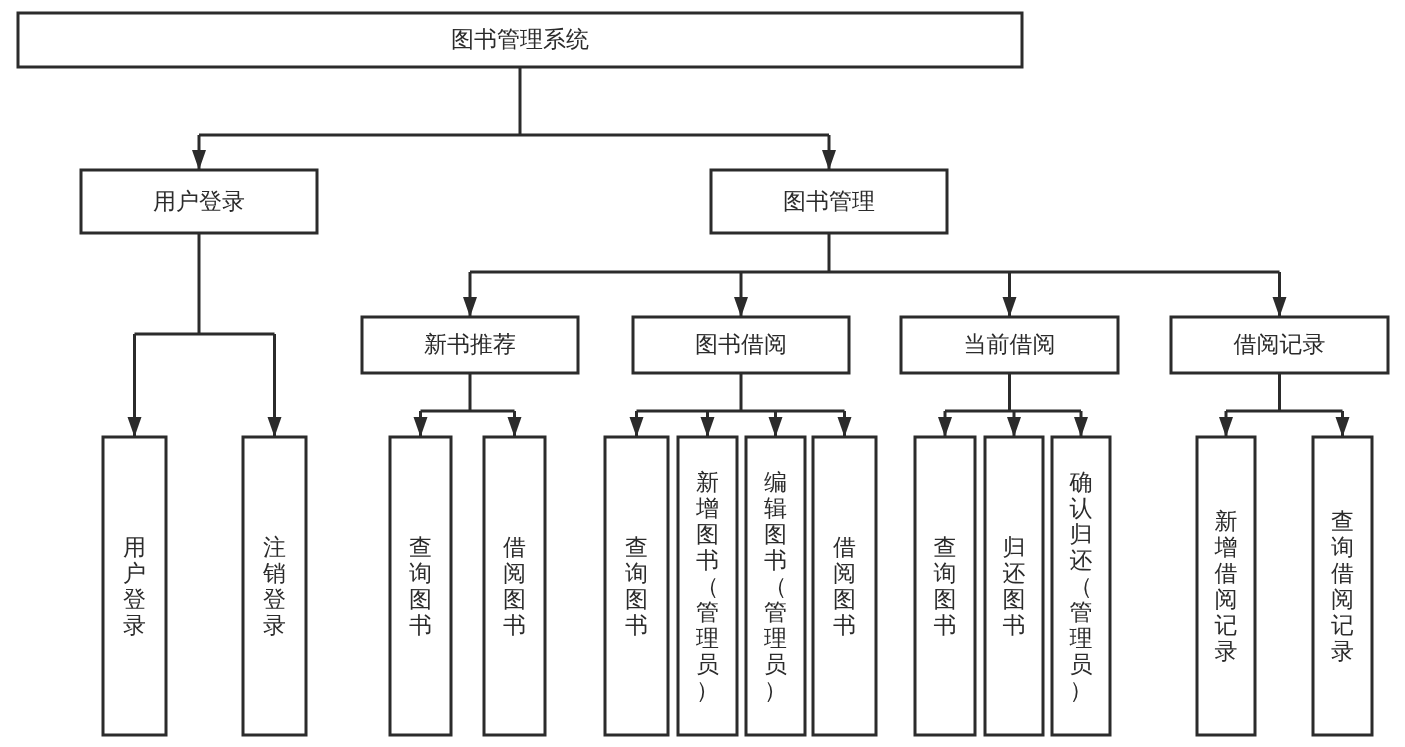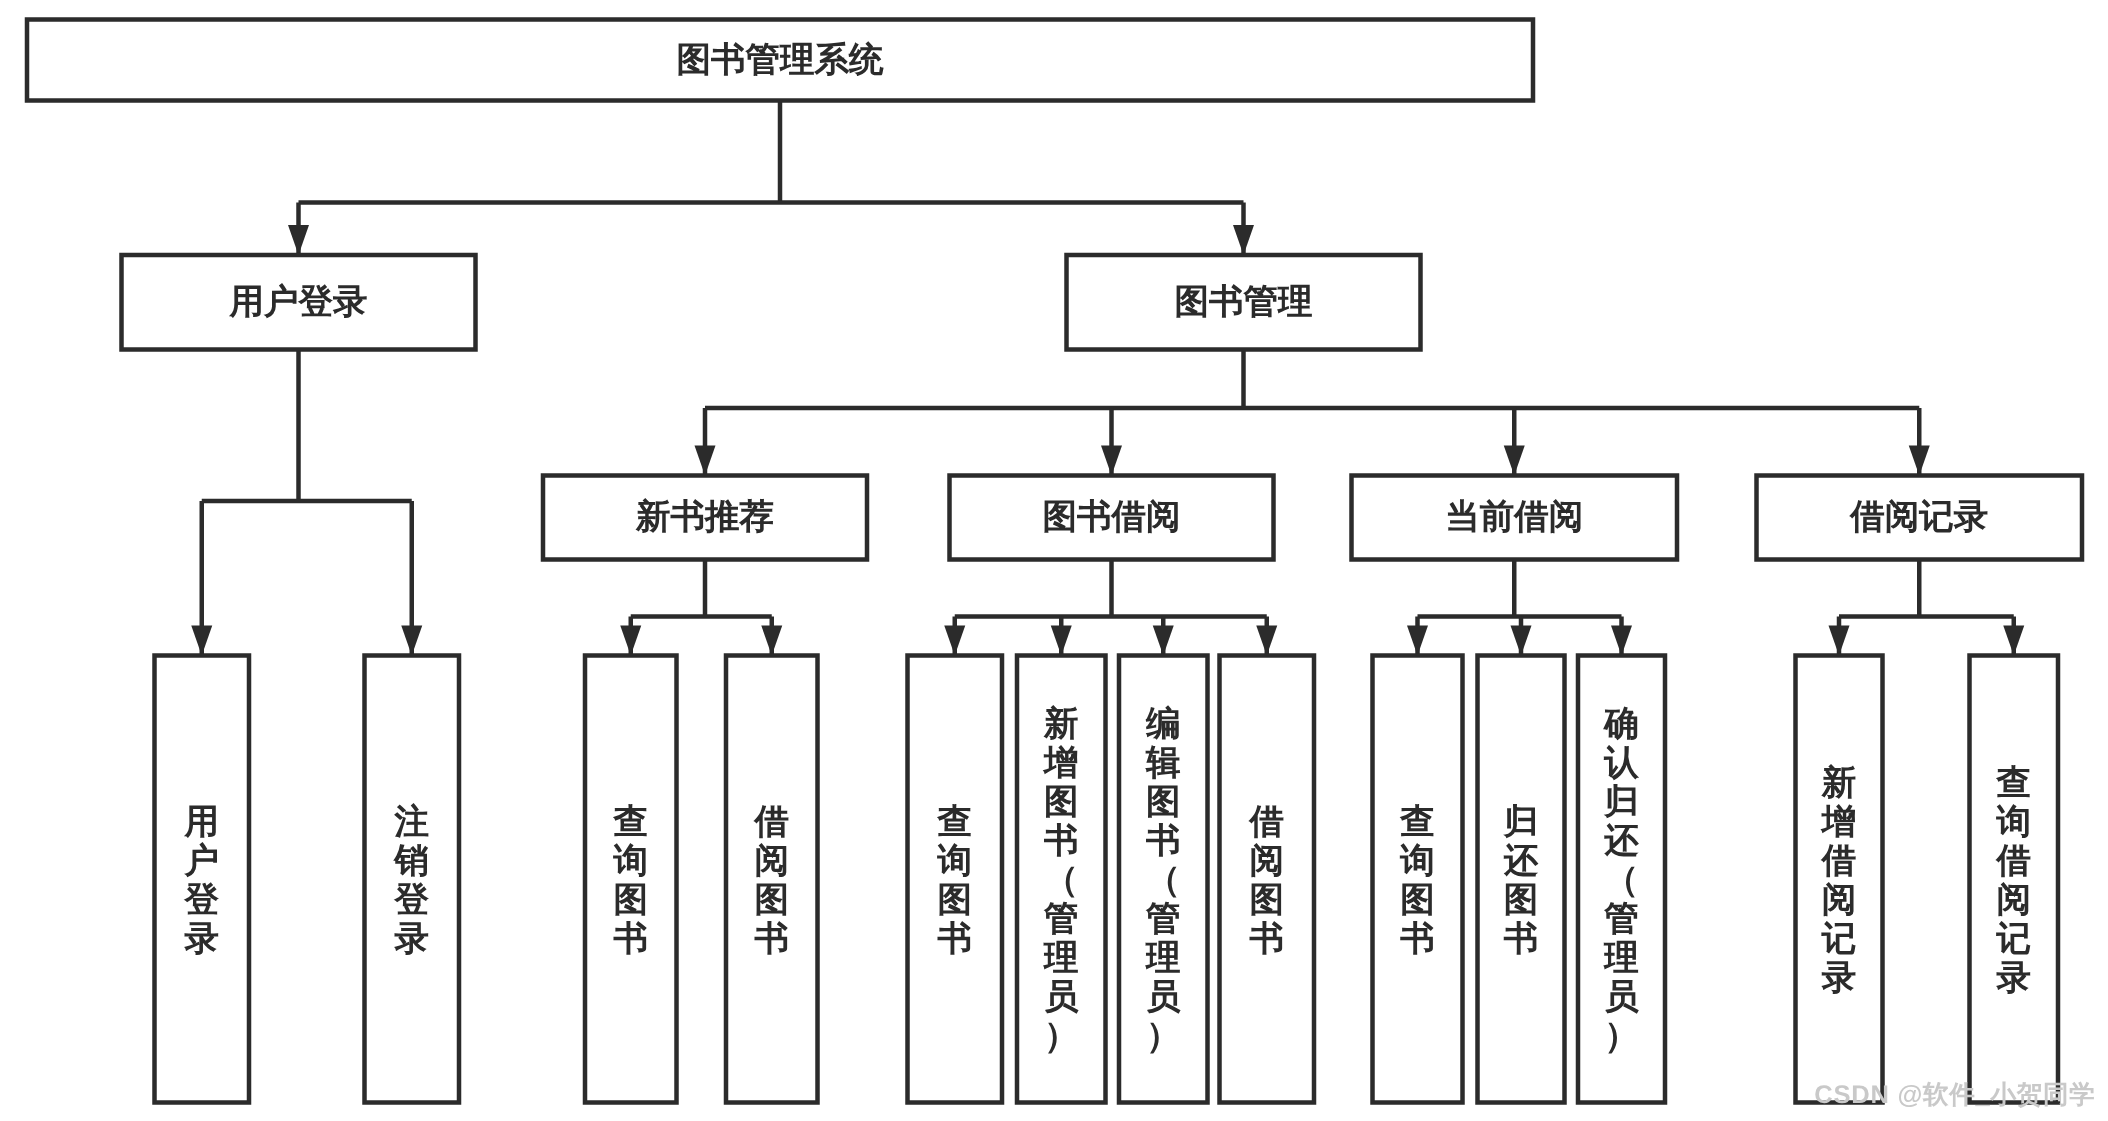--- a/index.html
+++ b/index.html
@@ -14,21 +14,20 @@
     position: relative;
     overflow: hidden;
     font-family: "Liberation Sans", "DejaVu Sans", sans-serif;
   }
   #diagram-root {
     position: absolute;
     left: 0;
     top: 0;
     width: 1405px;
     height: 747px;
-    font-weight: bold;
   }
   svg.diagram {
     display: block;
     width: 1405px;
     height: 747px;
   }
   .node-box {
     fill: #ffffff;
     stroke: #2b2b2b;
     stroke-width: 3;
@@ -203,14 +202,13 @@
         <g>
           <rect x="1197" y="437" width="58" height="298" class="node-box"></rect>
           <text x="1226" class="node-label-v"><tspan x="1226" y="529">新</tspan><tspan x="1226" y="555">增</tspan><tspan x="1226" y="581">借</tspan><tspan x="1226" y="607">阅</tspan><tspan x="1226" y="633">记</tspan><tspan x="1226" y="659">录</tspan></text>
         </g>
         <g>
           <rect x="1313" y="437" width="59" height="298" class="node-box"></rect>
           <text x="1342.5" class="node-label-v"><tspan x="1342.5" y="529">查</tspan><tspan x="1342.5" y="555">询</tspan><tspan x="1342.5" y="581">借</tspan><tspan x="1342.5" y="607">阅</tspan><tspan x="1342.5" y="633">记</tspan><tspan x="1342.5" y="659">录</tspan></text>
         </g>
       </g>
   </svg>
-  <div class="watermark-text">CSDN @软件_小贺同学</div>
 </div>
 
 </body></html>

